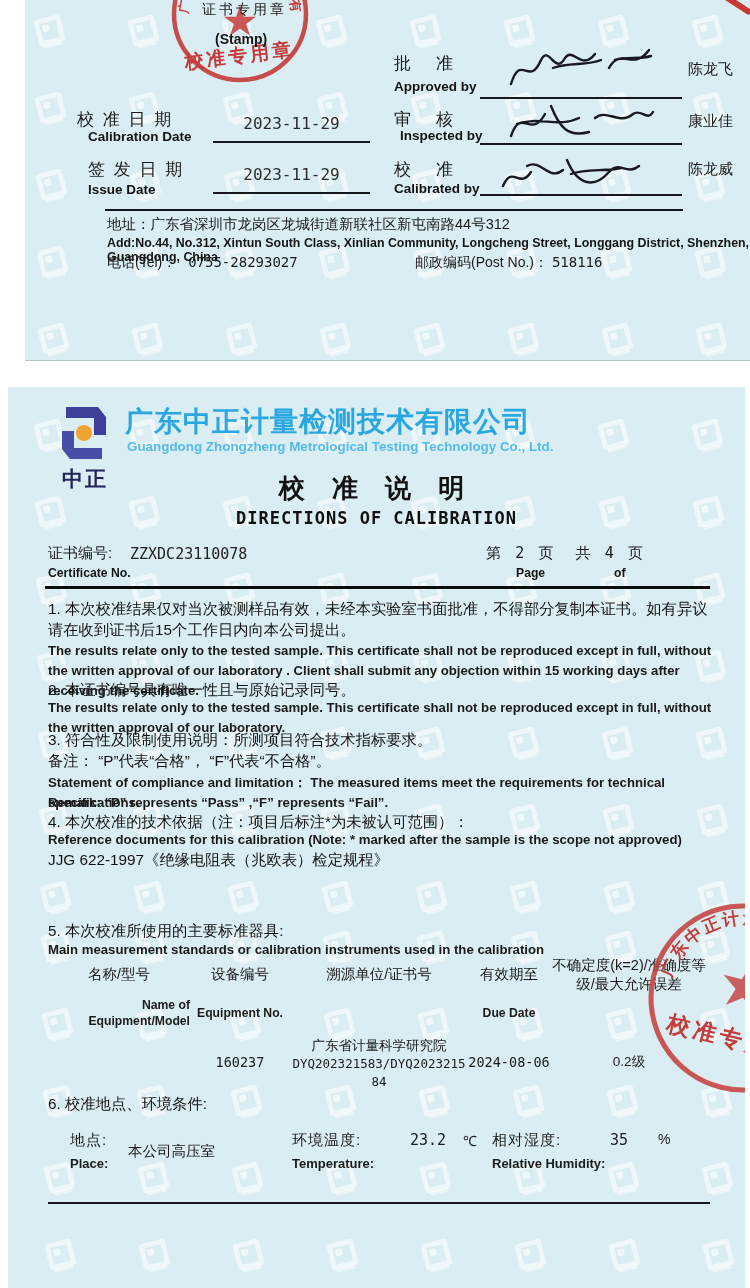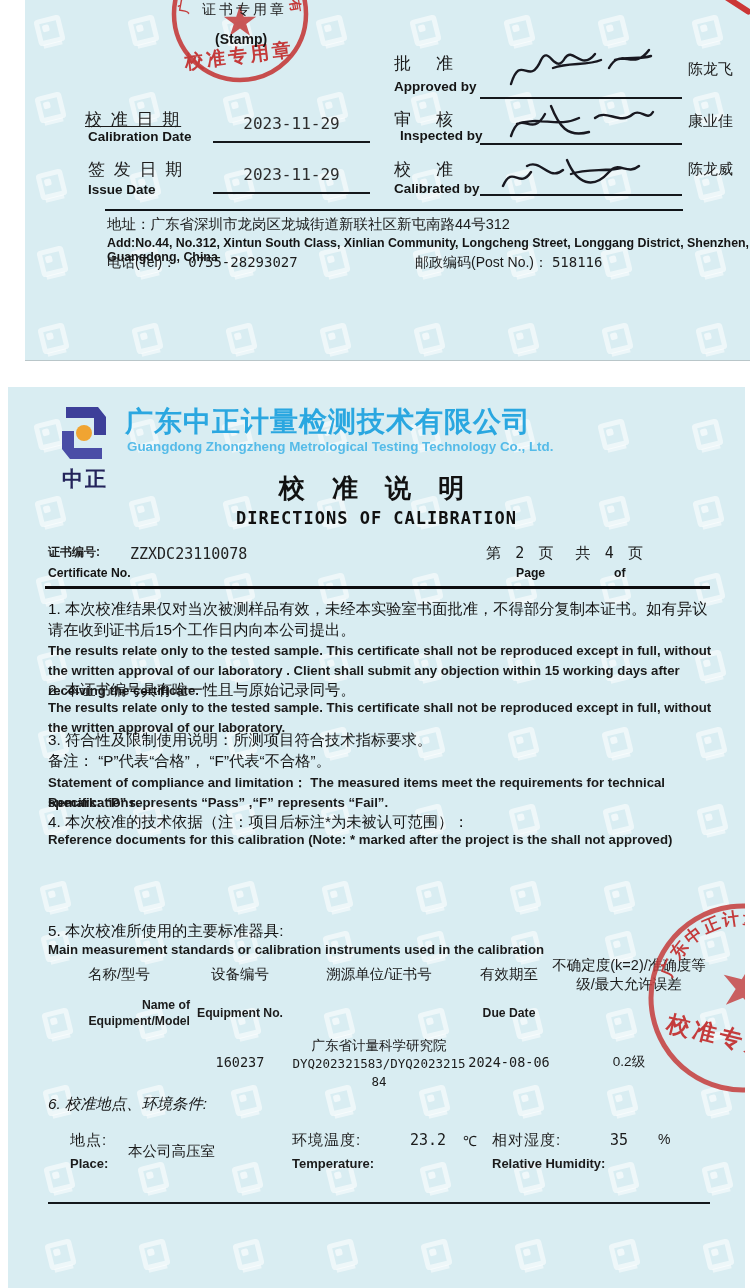--- a/index.html
+++ b/index.html
@@ -72,21 +72,21 @@
     <div class="el" style="left:663px;top:112px;font-size:15px;">康业佳</div>
 
     <div class="el cnl" style="left:369px;top:158px;">校　准</div>
     <div class="el enl" style="left:369px;top:181px;">Calibrated by</div>
     <svg class="el sig" style="left:468px;top:146px;width:168px;height:52px;" viewBox="0 0 168 52">
       <path d="M10,40 C20,18 26,44 38,26 M34,20 C48,12 56,36 70,24 M74,14 C84,38 100,44 116,26 C126,14 134,30 146,20 M78,28 C94,22 112,26 128,22"></path>
     </svg>
     <div class="el uline" style="left:455px;top:194px;width:202px;"></div>
     <div class="el" style="left:663px;top:160px;font-size:15px;">陈龙威</div>
 
-    <div class="el cnl" style="left:60px;top:108px;letter-spacing:2px;text-decoration:underline;">校 准 日 期</div>
+    <div class="el cnl" style="left:52px;top:108px;letter-spacing:2px;">校 准 日 期</div>
     <div class="el enl" style="left:63px;top:129px;">Calibration Date</div>
     <div class="el mono" style="left:188px;top:114px;width:157px;text-align:center;font-size:16px;color:#2c2c2c;">2023-11-29</div>
     <div class="el uline" style="left:188px;top:141px;width:157px;"></div>
 
     <div class="el cnl" style="left:63px;top:158px;letter-spacing:2px;">签 发 日 期</div>
     <div class="el enl" style="left:63px;top:182px;">Issue Date</div>
     <div class="el mono" style="left:188px;top:165px;width:157px;text-align:center;font-size:16px;color:#2c2c2c;">2023-11-29</div>
     <div class="el uline" style="left:188px;top:192px;width:157px;"></div>
 
     <div class="el" style="left:80px;top:209px;width:578px;height:2px;background:#101418;"></div>
@@ -149,21 +149,21 @@
       <path d="M44,54 L12,54 L4,44 L4,26 L16,26 L16,43 L44,43 Z" fill="#4a4da6"></path>
       <circle cx="26" cy="28" r="8" fill="#f0a432"></circle>
     </svg>
     <div class="el" style="left:54px;top:78px;font-size:21px;font-weight:bold;color:#23235a;letter-spacing:2px;">中正</div>
     <div class="el" style="left:117px;top:16px;font-size:28px;font-weight:bold;color:#2aa7e0;letter-spacing:1px;">广东中正计量检测技术有限公司</div>
     <div class="el" style="left:0;top:84px;width:737px;text-align:center;font-size:26px;font-weight:bold;letter-spacing:10px;color:#111;">校 准 说 明</div>
 
     <div class="el" style="left:119px;top:52px;font-size:13.4px;font-weight:bold;color:#55bbe8;">Guangdong Zhongzheng Metrological Testing Technology Co., Ltd.</div>
     <div class="el mono" style="left:0;top:121px;width:737px;text-align:center;font-size:17px;font-weight:bold;letter-spacing:1px;color:#111;">DIRECTIONS OF CALIBRATION</div>
 
-    <div class="el" style="left:40px;top:157px;font-size:12px;font-weight:bold;">证书编号:</div>
+    <div class="el" style="left:40px;top:157px;font-size:15px;font-weight:normal;">证书编号:</div>
     <div class="el mono" style="left:122px;top:158px;font-size:15px;color:#222;">ZZXDC23110078</div>
     <div class="el enl" style="left:40px;top:179px;font-size:12.2px;">Certificate No.</div>
 
     <div class="el" style="left:478px;top:157px;font-size:15px;">
       <span>第</span>
       <span class="mono" style="margin:0 10px;">2</span>
       <span>页</span>
       <span style="margin-left:18px;">共</span>
       <span class="mono" style="margin:0 10px;">4</span>
       <span>页</span>
@@ -178,21 +178,22 @@
 
     <div class="el clause-cn" style="left:40px;top:292px;width:662px;">2. 本证书编号具有唯一性且与原始记录同号。</div>
     <div class="el clause-en" style="left:40px;top:311px;width:668px;">The results relate only to the tested sample. This certificate shall not be reproduced except in full, without the written approval of our laboratory.</div>
 
     <div class="el clause-cn" style="left:40px;top:342px;width:662px;">3. 符合性及限制使用说明：所测项目符合技术指标要求。</div>
     <div class="el clause-cn" style="left:40px;top:363px;width:662px;">备注： “P”代表“合格”， “F”代表“不合格”。</div>
     <div class="el clause-en" style="left:40px;top:386px;width:668px;">Statement of compliance and limitation：  The measured items meet the requirements for   technical specifications.</div>
     <div class="el clause-en" style="left:40px;top:406px;width:668px;">Remark: “P” represents “Pass” ,“F” represents “Fail”.</div>
 
     <div class="el clause-cn" style="left:40px;top:424px;width:662px;">4. 本次校准的技术依据（注：项目后标注*为未被认可范围）：</div>
-    <div class="el clause-en" style="left:40px;top:443px;width:668px;">Reference documents for this calibration (Note: * marked after the project is the shall not approved)</div>
+    <div class="el clause-en" style="left:40px;top:443px;width:668px;">Reference documents for this calibration (Note: * marked after the sample is the scope not approved)</div>
+    <div class="el clause-cn" style="left:40px;top:462px;width:662px;">JJG 622-1997《绝缘电阻表（兆欧表）检定规程》</div>
 
     <div class="el clause-cn" style="left:40px;top:533px;width:662px;">5. 本次校准所使用的主要标准器具:</div>
     <div class="el clause-en" style="left:40px;top:553px;width:668px;">Main measurement standards or calibration instruments used in the calibration</div>
 
     <div class="el thcn" style="left:40px;top:578px;width:142px;">名称/型号</div>
     <div class="el thcn" style="left:182px;top:578px;width:100px;">设备编号</div>
     <div class="el thcn" style="left:282px;top:578px;width:178px;">溯源单位/证书号</div>
     <div class="el thcn" style="left:457px;top:578px;width:88px;">有效期至</div>
     <div class="el thcn" style="left:540px;top:569px;width:162px;">不确定度(k=2)/准确度等级/最大允许误差</div>
 
@@ -202,21 +203,21 @@
     <div class="el then" style="left:457px;top:618px;width:88px;">Due Date</div>
 
     <div class="el tcell mono" style="left:182px;top:666px;width:100px;text-align:center;">160237</div>
     <div class="el tcell" style="left:282px;top:650px;width:178px;">
       <div>广东省计量科学研究院</div>
       <div class="mono" style="font-size:12.5px;word-break:break-all;">DYQ202321583/DYQ202321584</div>
     </div>
     <div class="el tcell mono" style="left:457px;top:666px;width:88px;">2024-08-06</div>
     <div class="el tcell" style="left:540px;top:666px;width:162px;">0.2级</div>
 
-    <div class="el clause-cn" style="left:40px;top:706px;width:662px;font-style:italic;">6. 校准地点、环境条件:</div>
+    <div class="el clause-cn" style="left:40px;top:706px;width:662px;">6. 校准地点、环境条件:</div>
 
     <div class="el envl" style="left:62px;top:744px;">地点:</div>
     <div class="el enve" style="left:62px;top:769px;">Place:</div>
     <div class="el" style="left:120px;top:755px;font-size:14.5px;">本公司高压室</div>
 
     <div class="el envl" style="left:284px;top:744px;">环境温度:</div>
     <div class="el mono" style="left:402px;top:744px;font-size:15px;">23.2</div>
     <div class="el" style="left:455px;top:744px;font-size:14px;">℃</div>
     <div class="el enve" style="left:284px;top:769px;">Temperature:</div>
 

